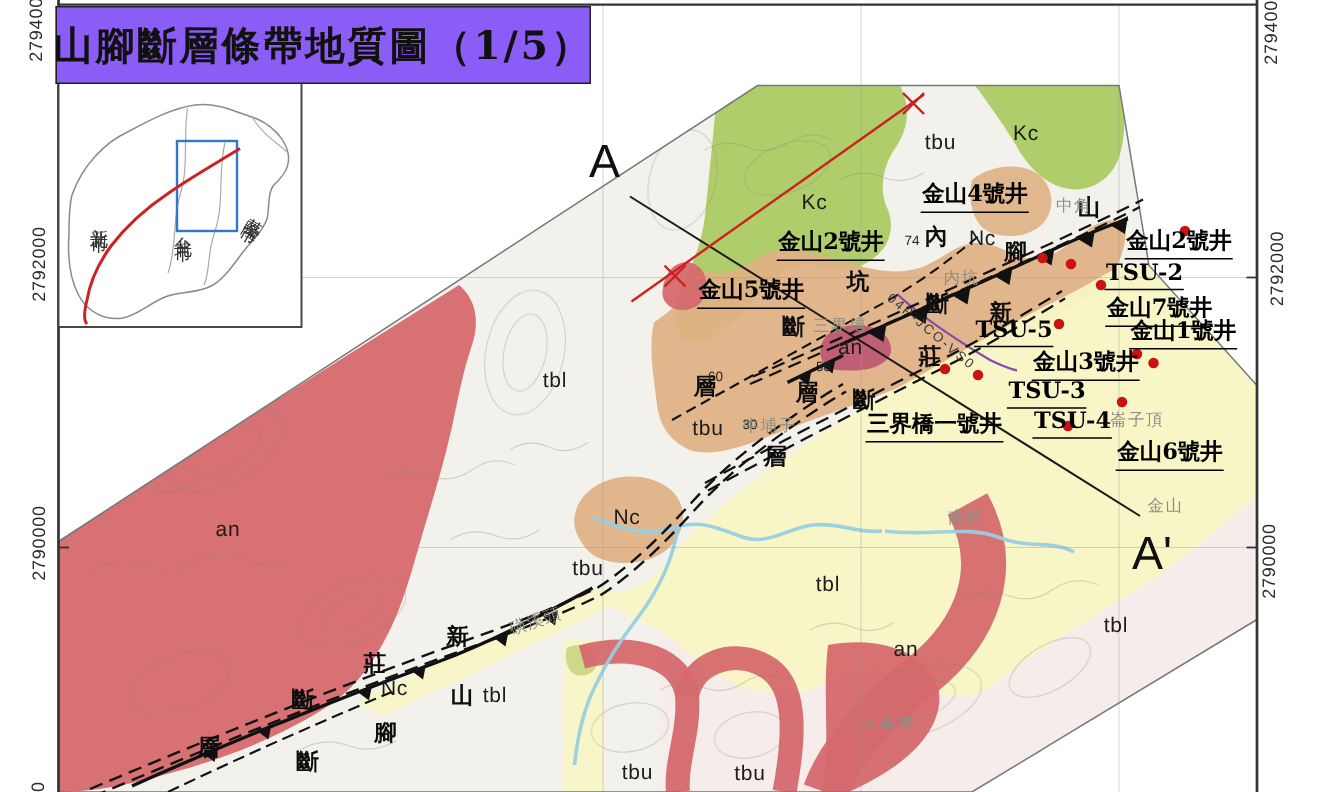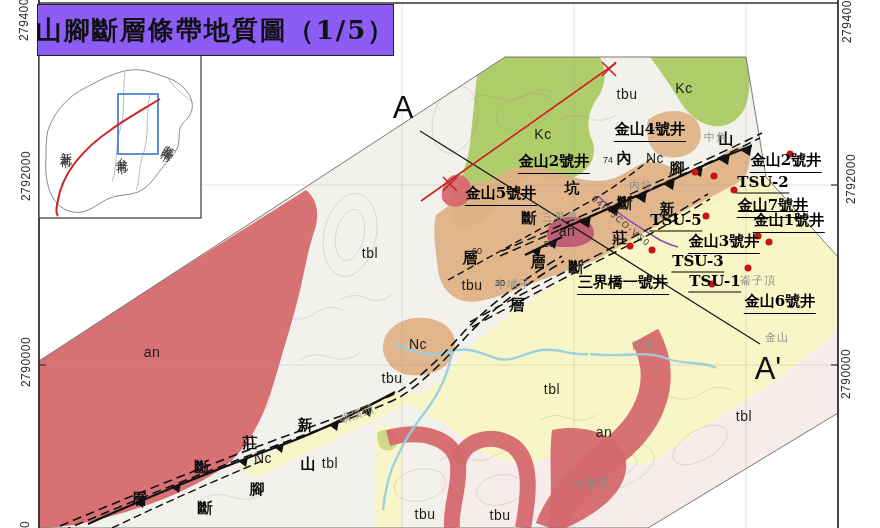--- a/index.html
+++ b/index.html
@@ -231,26 +231,26 @@
       <span class="lbl unit" style="left: 744px; top: 416px; transform: translate(-50%, -50%) rotate(0deg);">tbl</span>
       <span class="lbl unit" style="left: 330px; top: 463px; transform: translate(-50%, -50%) rotate(0deg);">tbl</span>
       <span class="lbl unit" style="left: 655px; top: 158px; transform: translate(-50%, -50%) rotate(0deg);">Nc</span>
       <span class="lbl unit" style="left: 418px; top: 344px; transform: translate(-50%, -50%) rotate(0deg);">Nc</span>
       <span class="lbl unit" style="left: 263px; top: 458px; transform: translate(-50%, -50%) rotate(0deg);">Nc</span>
       <span class="lbl well" style="left: 650px; top: 131px; transform: translate(-50%, -50%) rotate(0deg);">金山4號井</span>
       <span class="lbl well" style="left: 554px; top: 163px; transform: translate(-50%, -50%) rotate(0deg);">金山2號井</span>
       <span class="lbl well" style="left: 501px; top: 195px; transform: translate(-50%, -50%) rotate(0deg);">金山5號井</span>
       <span class="lbl well" style="left: 786px; top: 162px; transform: translate(-50%, -50%) rotate(0deg);">金山2號井</span>
       <span class="lbl well" style="left: 763px; top: 183px; transform: translate(-50%, -50%) rotate(0deg);">TSU-2</span>
-      <span class="lbl well" style="left: 773px; top: 207px; transform: translate(-50%, -50%) rotate(0deg); text-decoration: underline;">金山7號井</span>
+      <span class="lbl well" style="left: 773px; top: 207px; transform: translate(-50%, -50%) rotate(0deg);">金山7號井</span>
       <span class="lbl well" style="left: 789px; top: 222px; transform: translate(-50%, -50%) rotate(0deg);">金山1號井</span>
       <span class="lbl well" style="left: 676px; top: 221px; transform: translate(-50%, -50%) rotate(0deg);">TSU-5</span>
       <span class="lbl well" style="left: 724px; top: 243px; transform: translate(-50%, -50%) rotate(0deg);">金山3號井</span>
       <span class="lbl well" style="left: 698px; top: 262px; transform: translate(-50%, -50%) rotate(0deg);">TSU-3</span>
-      <span class="lbl well" style="left: 715px; top: 282px; transform: translate(-50%, -50%) rotate(0deg);">TSU-1</span>
+      <span class="lbl well" style="left: 715px; top: 282px; transform: translate(-50%, -50%) rotate(0deg);">TSU-4</span>
       <span class="lbl well" style="left: 780px; top: 303px; transform: translate(-50%, -50%) rotate(0deg);">金山6號井</span>
       <span class="lbl well" style="left: 623px; top: 284px; transform: translate(-50%, -50%) rotate(0deg);">三界橋一號井</span>
       <span class="lbl fchar" style="left: 726px; top: 139px; transform: translate(-50%, -50%) rotate(0deg);">山</span>
       <span class="lbl fchar" style="left: 677px; top: 168px; transform: translate(-50%, -50%) rotate(0deg);">腳</span>
       <span class="lbl fchar" style="left: 625px; top: 203px; transform: translate(-50%, -50%) rotate(0deg);">斷</span>
       <span class="lbl fchar" style="left: 624px; top: 158px; transform: translate(-50%, -50%) rotate(0deg);">內</span>
       <span class="lbl fchar" style="left: 572px; top: 188px; transform: translate(-50%, -50%) rotate(0deg);">坑</span>
       <span class="lbl fchar" style="left: 529px; top: 218px; transform: translate(-50%, -50%) rotate(0deg);">斷</span>
       <span class="lbl fchar" style="left: 470px; top: 258px; transform: translate(-50%, -50%) rotate(0deg);">層</span>
       <span class="lbl fchar" style="left: 667px; top: 209px; transform: translate(-50%, -50%) rotate(0deg);">新</span>

